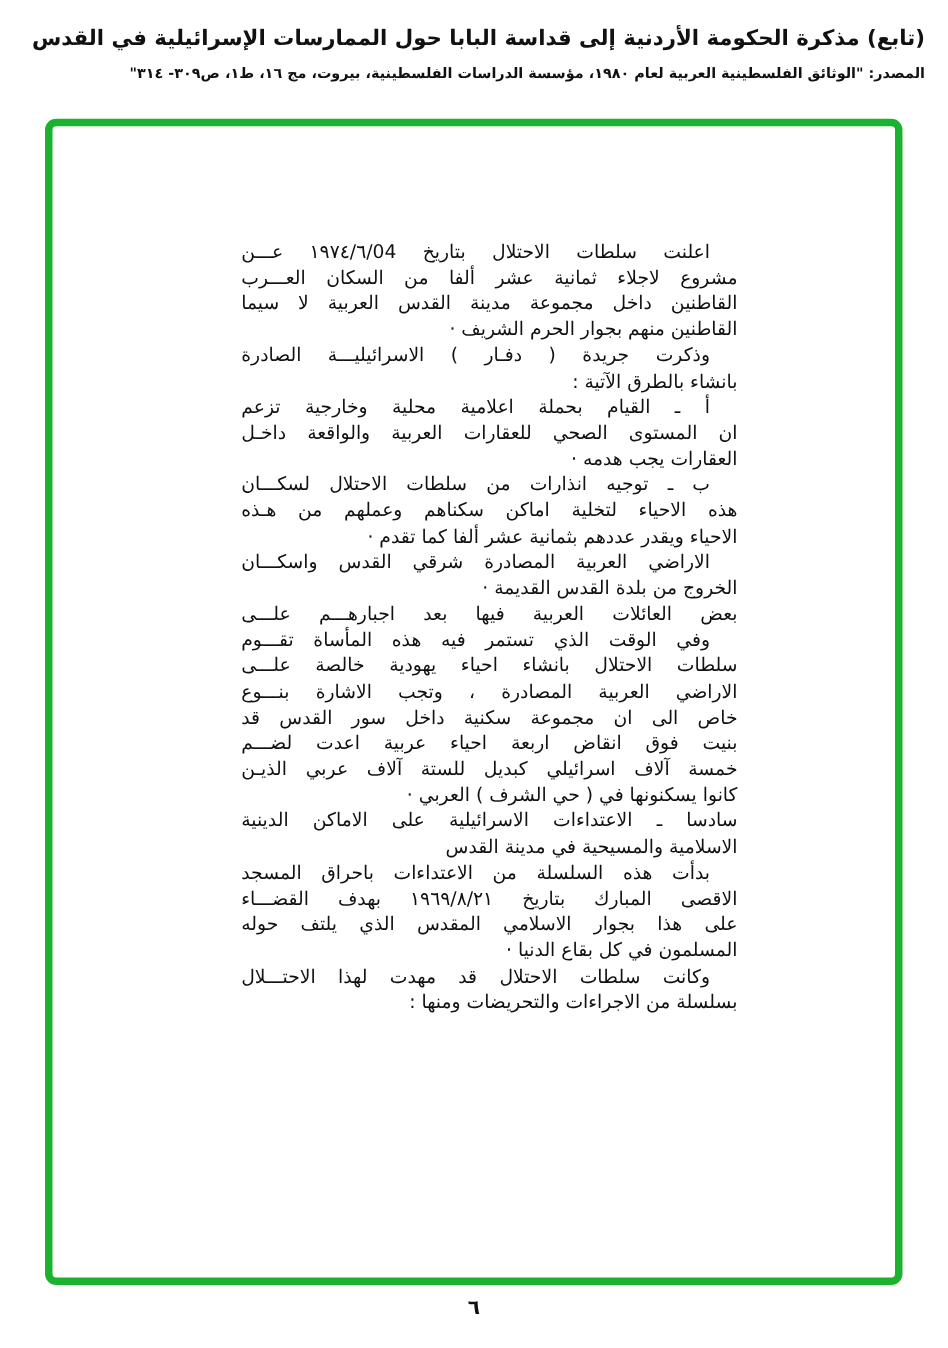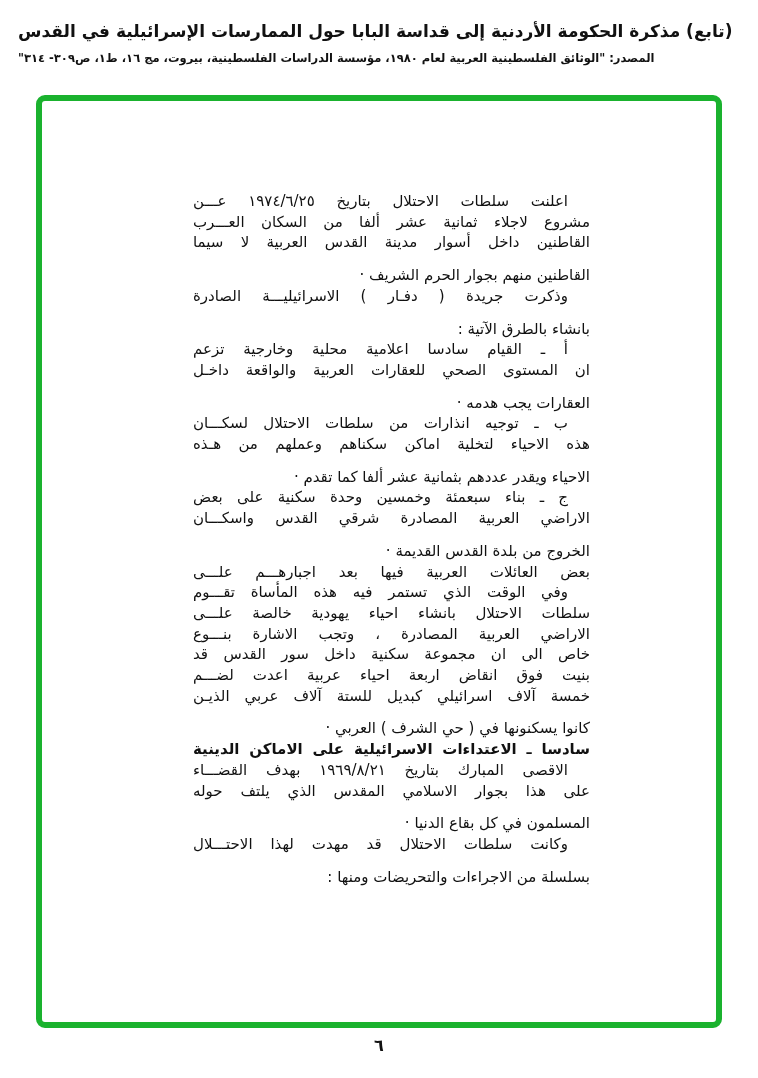--- a/index.html
+++ b/index.html
@@ -9,21 +9,21 @@
     background: #ffffff;
     color: #111111;
     position: relative;
     font-family: "DejaVu Sans", "Liberation Sans", sans-serif;
   }
   .page { position: absolute; inset: 0; overflow: hidden; }
 
   
   .header {
     position: absolute; top: 20px; left: 18px; right: 18px;
-    text-align: left; direction: rtl;
+    text-align: right; direction: rtl;
   }
   .doc-title {
     font-size: 17px; font-weight: bold; line-height: 22px;
     letter-spacing: 0;
   }
   .doc-source {
     font-size: 11.5px; font-weight: bold; margin-top: 9px;
   }
 
   
@@ -37,22 +37,22 @@
 
   
   .doc-body {
     position: absolute; left: 193px; top: 191px; width: 397px;
     direction: rtl;
     font-size: 15px; line-height: 20.7px;
   }
   .para { margin: 0; }
   .para.indent .tline:first-child { text-indent: 22px; }
   .tline { text-align: justify; text-align-last: justify; }
-  .tline.tline-last { text-align-last: right; margin-top: 12px; }
-  .heading { font-weight: bold; }
+  .tline.tline-last { text-align-last: right; }
+  .heading { font-weight: normal; }
 
   
   .pagenum {
     position: absolute; left: 0; right: 0; top: 1036px;
     text-align: center;
     font-size: 16px; font-weight: bold;
   }
 </style>
 </head>
 <body style="--accent: #1ab22e;">
@@ -61,58 +61,59 @@
 
   <div class="header">
     <div class="doc-title">(تابع)  مذكرة الحكومة الأردنية إلى قداسة البابا حول الممارسات الإسرائيلية في القدس</div>
     <div class="doc-source">المصدر: "الوثائق الفلسطينية العربية لعام ١٩٨٠،  مؤسسة الدراسات الفلسطينية، بيروت، مج ١٦، ط١، ص٣٠٩- ٣١٤"</div>
   </div>
 
   <div class="frame"></div>
 
   <div class="doc-body">
     <div class="para indent">
-        <div class="tline">اعلنت سلطات الاحتلال بتاريخ ١٩٧٤/٦/٢٥ عـــن</div>
+        <div class="tline">اعلنت سلطات الاحتلال بتاريخ ١٩٧٤/٦/04 عـــن</div>
         <div class="tline">مشروع لاجلاء ثمانية عشر ألفا من السكان العـــرب</div>
-        <div class="tline">القاطنين داخل أسوار مدينة القدس العربية لا سيما</div>
+        <div class="tline">القاطنين داخل مجموعة مدينة القدس العربية لا سيما</div>
         <div class="tline tline-last">القاطنين منهم بجوار الحرم الشريف ·</div>
       </div>
     <div class="para indent">
         <div class="tline">وذكرت جريدة ( دفـار ) الاسرائيليـــة الصادرة</div>
         <div class="tline tline-last">بانشاء بالطرق الآتية :</div>
       </div>
     <div class="para indent">
-        <div class="tline">أ ـ القيام سادسا اعلامية محلية وخارجية تزعم</div>
+        <div class="tline">أ ـ القيام بحملة اعلامية محلية وخارجية تزعم</div>
         <div class="tline">ان المستوى الصحي للعقارات العربية والواقعة داخـل</div>
         <div class="tline tline-last">العقارات يجب هدمه ·</div>
       </div>
     <div class="para indent">
         <div class="tline">ب ـ توجيه انذارات من سلطات الاحتلال لسكـــان</div>
         <div class="tline">هذه الاحياء لتخلية اماكن سكناهم وعملهم من هـذه</div>
         <div class="tline tline-last">الاحياء ويقدر عددهم بثمانية عشر ألفا كما تقدم ·</div>
       </div>
     <div class="para indent">
-        <div class="tline">ج ـ بناء سبعمئة وخمسين وحدة سكنية على بعض</div>
         <div class="tline">الاراضي العربية المصادرة شرقي القدس واسكـــان</div>
         <div class="tline tline-last">الخروج من بلدة القدس القديمة ·</div>
         <div class="tline">بعض العائلات العربية فيها بعد اجبارهـــم علـــى</div>
       </div>
     <div class="para indent">
         <div class="tline">وفي الوقت الذي تستمر فيه هذه المأساة تقـــوم</div>
         <div class="tline">سلطات الاحتلال بانشاء احياء يهودية خالصة علـــى</div>
         <div class="tline">الاراضي العربية المصادرة ، وتجب الاشارة بنـــوع</div>
         <div class="tline">خاص الى ان مجموعة سكنية داخل سور القدس قد</div>
         <div class="tline">بنيت فوق انقاض اربعة احياء عربية اعدت لضـــم</div>
         <div class="tline">خمسة آلاف اسرائيلي كبديل للستة آلاف عربي الذيـن</div>
         <div class="tline tline-last">كانوا يسكنونها في ( حي الشرف ) العربي ·</div>
       </div>
     <div class="para heading">
         <div class="tline">سادسا ـ الاعتداءات الاسرائيلية على الاماكن الدينية</div>
+        <div class="tline tline-last">الاسلامية والمسيحية في مدينة القدس</div>
       </div>
     <div class="para indent">
+        <div class="tline">بدأت هذه السلسلة من الاعتداءات باحراق المسجد</div>
         <div class="tline">الاقصى المبارك بتاريخ ١٩٦٩/٨/٢١ بهدف القضـــاء</div>
         <div class="tline">على هذا بجوار الاسلامي المقدس الذي يلتف حوله</div>
         <div class="tline tline-last">المسلمون في كل بقاع الدنيا ·</div>
       </div>
     <div class="para indent">
         <div class="tline">وكانت سلطات الاحتلال قد مهدت لهذا الاحتـــلال</div>
         <div class="tline tline-last">بسلسلة من الاجراءات والتحريضات ومنها :</div>
       </div>
   </div>
 

